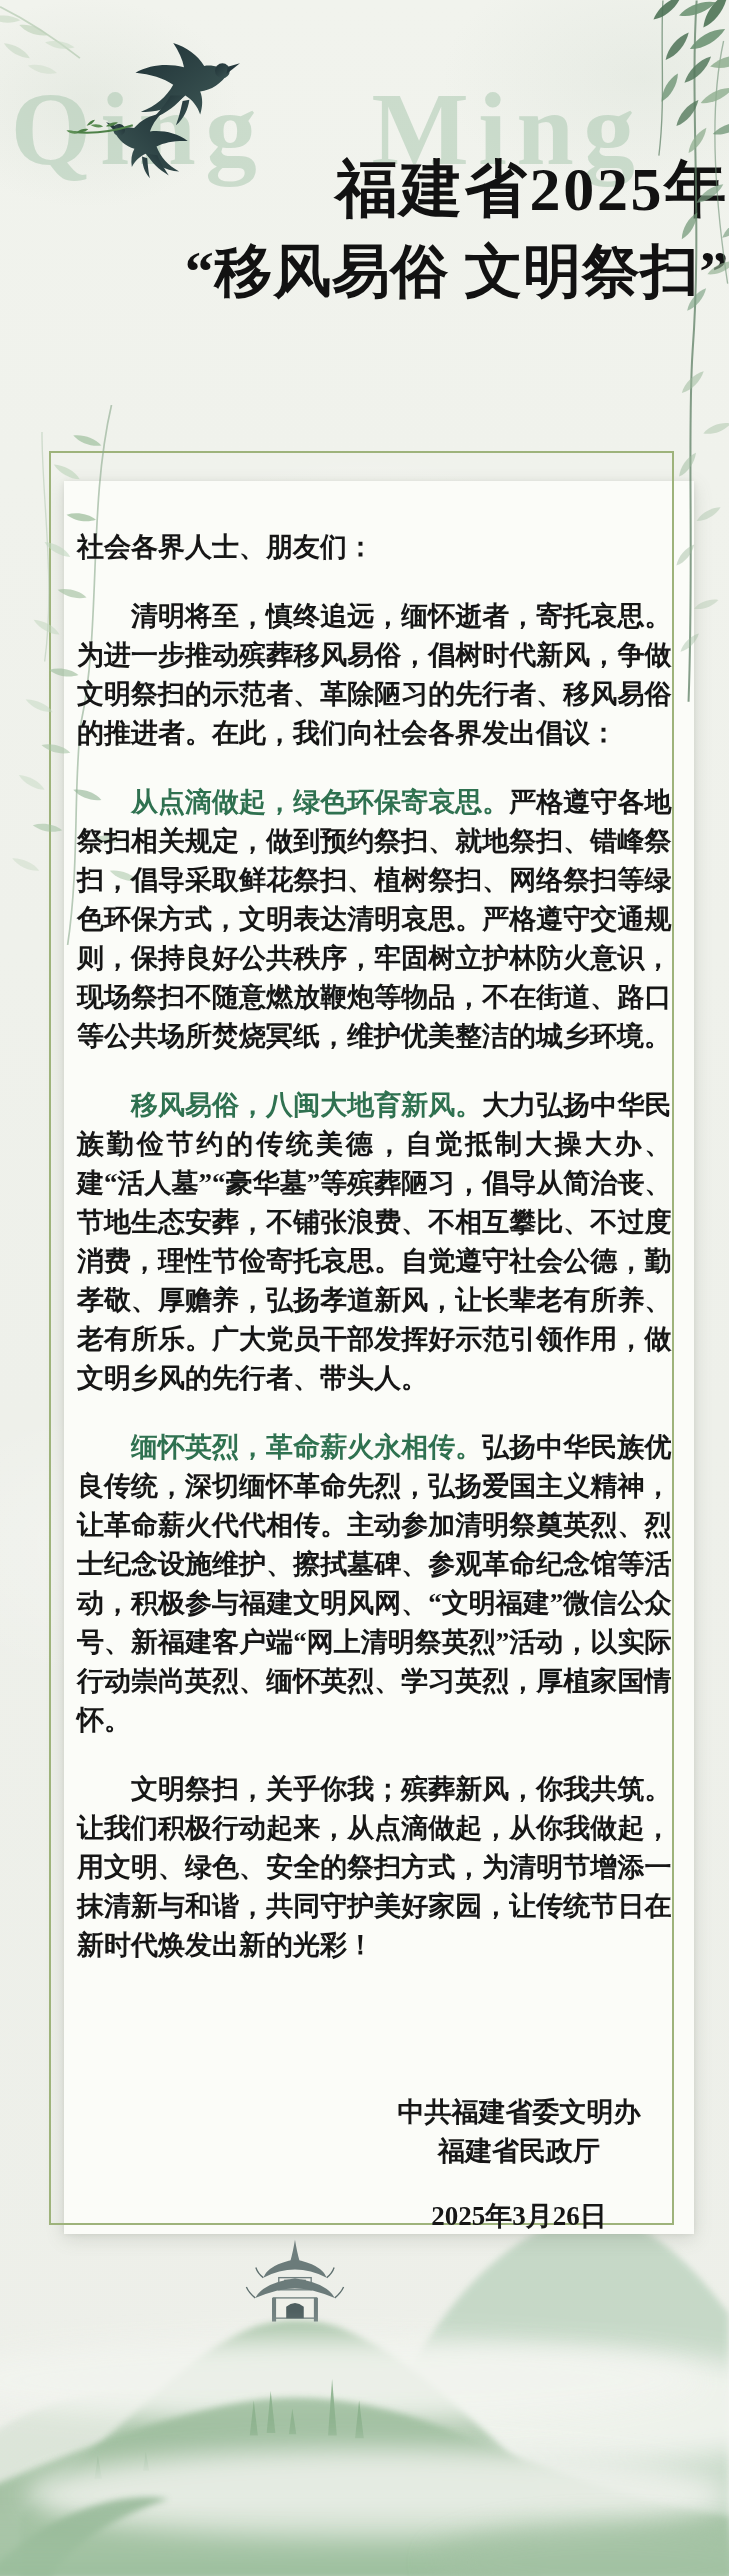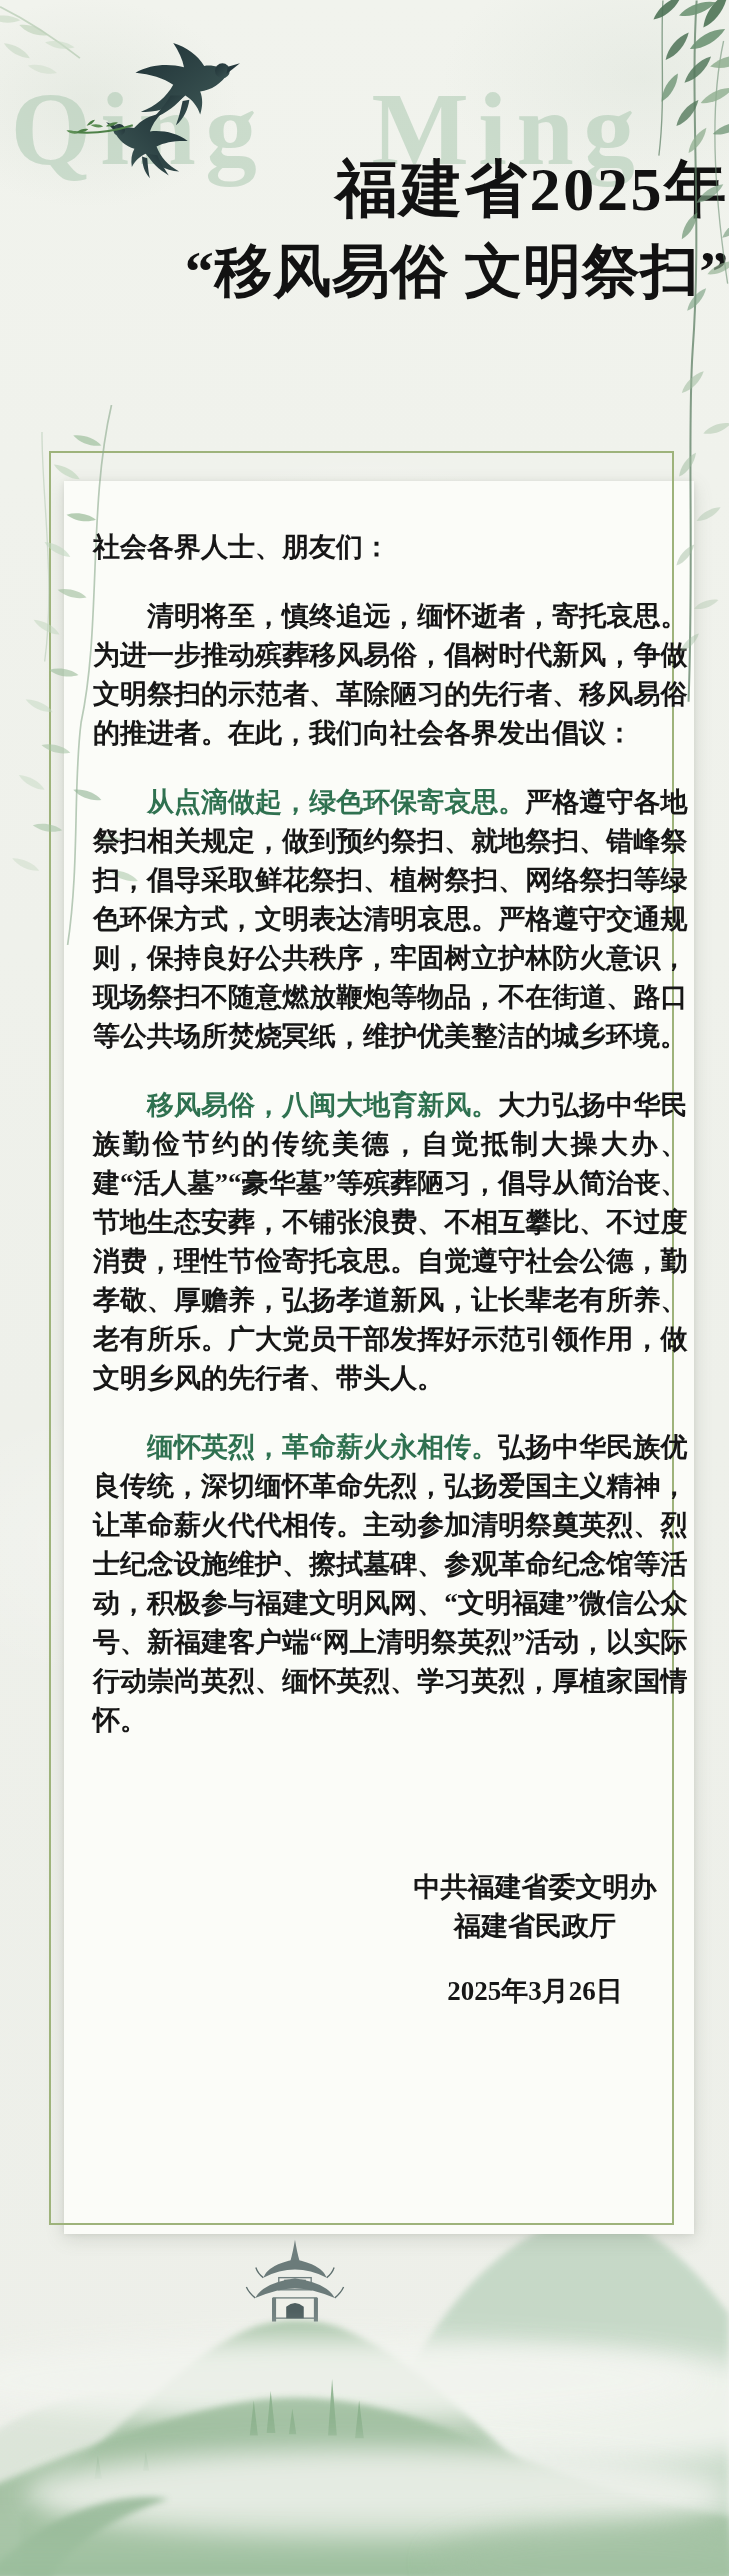--- a/index.html
+++ b/index.html
@@ -16,21 +16,21 @@
     font-size:103px;font-weight:700;letter-spacing:9.5px;word-spacing:70px;
     color:rgba(171,201,176,.55);white-space:nowrap;}
   .title{position:absolute;top:157px;left:0;width:729px;text-align:right;z-index:3;color:#121212;}
   .title-l1{font-size:62px;font-weight:700;letter-spacing:2.7px;line-height:1.05;}
   .title-l2{font-size:58px;font-weight:700;letter-spacing:0.7px;line-height:1.12;margin-top:18px;}
   .title-l3{font-size:69px;font-weight:700;letter-spacing:13.5px;margin-top:8px;color:#6d8f3e;text-indent:13.5px;}
   .panel{position:absolute;left:64px;top:481px;width:630px;height:1753px;z-index:4;
     background:#fbfcf8;box-shadow:0 5.4px 17.6px rgba(95,105,90,.20),0 1.4px 5.4px rgba(95,105,90,.12);}
   .frame{position:absolute;left:49px;top:451px;width:621px;height:1770px;z-index:5;
     border:2px solid #9eb37b;pointer-events:none;}
-  .content{position:absolute;left:75px;top:481px;width:630px;height:1753px;z-index:7;
+  .content{position:absolute;left:59px;top:481px;width:630px;height:1753px;z-index:7;
     box-sizing:border-box;padding:47px 17.6px 0 18px;
     font-size:27px;line-height:39px;font-weight:700;color:#161616;
     text-align:justify;}
   .salutation{margin:0;}
   .para{margin:30px 0 0 0;text-indent:2em;}
   .para:first-of-type{margin-top:0;}
   .lead{color:#2f7150;}
   .sig{margin-top:128px;text-align:right;padding-right:31px;}
   .sig-block{display:inline-block;text-align:center;}
   .sig-line{line-height:39px;}
@@ -174,20 +174,21 @@
       <use href="#lf1" transform="translate(204,705) rotate(205)" fill="#9fbf9e" opacity=".5"></use>
     </g>
   </svg>
 
   <div class="content">
     <p class="salutation">社会各界人士、朋友们：</p>
     <p class="para"><span class="lead"></span><span>清明将至，慎终追远，缅怀逝者，寄托哀思。为进一步推动殡葬移风易俗，倡树时代新风，争做文明祭扫的示范者、革除陋习的先行者、移风易俗的推进者。在此，我们向社会各界发出倡议：</span></p>
     <p class="para"><span class="lead">从点滴做起，绿色环保寄哀思。</span><span>严格遵守各地祭扫相关规定，做到预约祭扫、就地祭扫、错峰祭扫，倡导采取鲜花祭扫、植树祭扫、网络祭扫等绿色环保方式，文明表达清明哀思。严格遵守交通规则，保持良好公共秩序，牢固树立护林防火意识，现场祭扫不随意燃放鞭炮等物品，不在街道、路口等公共场所焚烧冥纸，维护优美整洁的城乡环境。</span></p>
     <p class="para"><span class="lead">移风易俗，八闽大地育新风。</span><span>大力弘扬中华民族勤俭节约的传统美德，自觉抵制大操大办、建“活人墓”“豪华墓”等殡葬陋习，倡导从简治丧、节地生态安葬，不铺张浪费、不相互攀比、不过度消费，理性节俭寄托哀思。自觉遵守社会公德，勤孝敬、厚赡养，弘扬孝道新风，让长辈老有所养、老有所乐。广大党员干部发挥好示范引领作用，做文明乡风的先行者、带头人。</span></p>
     <p class="para"><span class="lead">缅怀英烈，革命薪火永相传。</span><span>弘扬中华民族优良传统，深切缅怀革命先烈，弘扬爱国主义精神，让革命薪火代代相传。主动参加清明祭奠英烈、烈士纪念设施维护、擦拭墓碑、参观革命纪念馆等活动，积极参与福建文明风网、“文明福建”微信公众号、新福建客户端“网上清明祭英烈”活动，以实际行动崇尚英烈、缅怀英烈、学习英烈，厚植家国情怀。</span></p>
+    <p class="para"><span class="lead"></span><span>文明祭扫，关乎你我；殡葬新风，你我共筑。让我们积极行动起来，从点滴做起，从你我做起，用文明、绿色、安全的祭扫方式，为清明节增添一抹清新与和谐，共同守护美好家园，让传统节日在新时代焕发出新的光彩！</span></p>
     <div class="sig">
       <div class="sig-block">
         <div class="sig-line">中共福建省委文明办</div>
         <div class="sig-line">福建省民政厅</div>
         <div class="sig-date">2025年3月26日</div>
       </div>
     </div>
   </div>
 
   <svg class="deco" style="right:0;top:0;z-index:8;" width="209" height="709" viewBox="0 0 310 1050">

